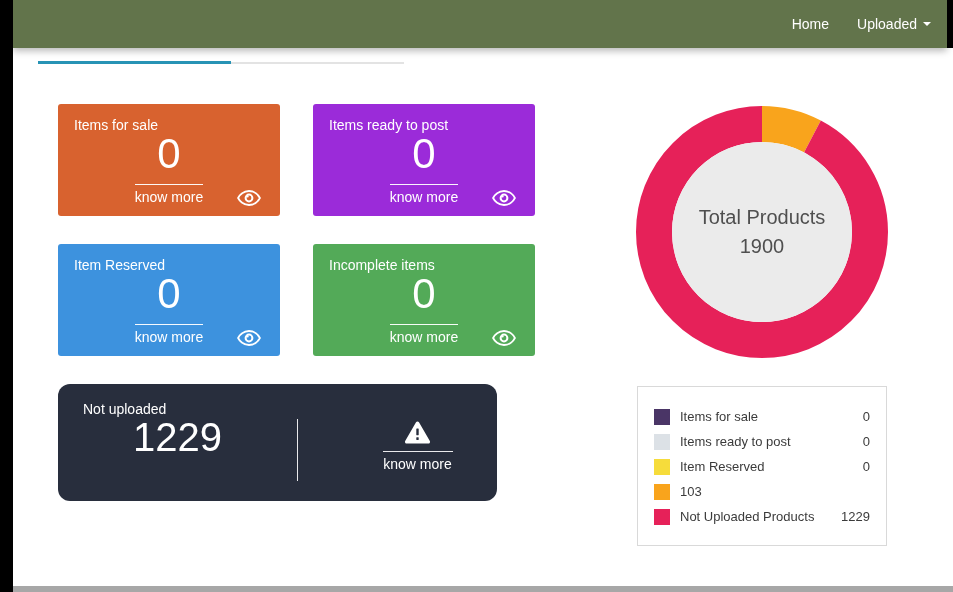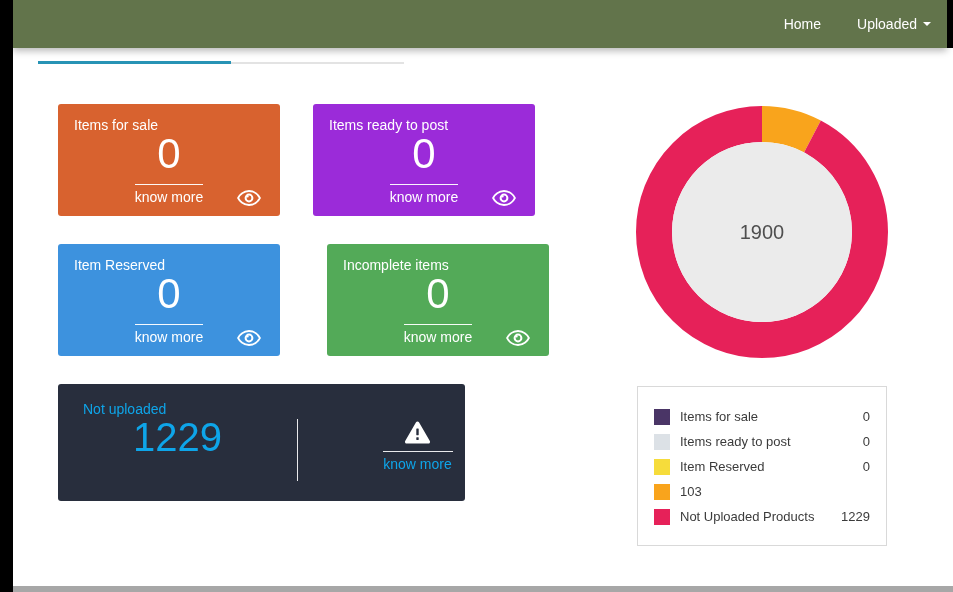--- a/index.html
+++ b/index.html
@@ -8,45 +8,45 @@
   .screen { position:relative; width:953px; height:592px; background:#fff; overflow:hidden; }
 
   
   .strip-left  { position:absolute; left:0; top:0; width:13px; height:592px; background:#000; z-index:50; }
   .strip-right { position:absolute; left:947px; top:0; width:6px; height:48px; background:#000; z-index:60; }
 
   
   .navbar { position:absolute; left:13px; top:0; width:934px; height:48px; background:#62744B;
             box-shadow:0 3px 7px rgba(0,0,0,0.28); display:flex; align-items:center;
             justify-content:flex-end; padding-right:16px; z-index:40; }
-  .nav-link { color:#fff; font-size:14px; margin-left:36px; cursor:pointer; display:flex; align-items:center; }
+  .nav-link { color:#fff; font-size:14px; margin-left:28px; cursor:pointer; display:flex; align-items:center; }
   .caret { display:inline-block; width:0; height:0; margin-left:6px;
            border-left:4px solid transparent; border-right:4px solid transparent; border-top:4px solid #fff; }
 
   
   .tab-active   { position:absolute; left:38px;  top:61px; width:193px; height:3px; background:#2793B5; cursor:pointer; }
   .tab-inactive { position:absolute; left:231px; top:62px; width:173px; height:2px; background:#E3E3E3; cursor:pointer; }
 
   
   .card { position:absolute; width:222px; height:112px; border-radius:3px; color:#fff; }
   .card .title { position:absolute; top:13px; left:16px; font-size:14px; }
   .card .value { position:absolute; top:26px; left:0; width:100%; text-align:center;
                  font-size:42px; font-weight:300; line-height:1.15; }
   .card .rule  { position:absolute; top:80px; left:50%; transform:translateX(-50%);
                  width:68px; border-top:1px solid rgba(255,255,255,0.95); }
   .card .more  { position:absolute; top:85px; left:0; width:100%; text-align:center; font-size:14px; cursor:pointer; }
   .card .eye   { position:absolute; right:18px; bottom:9px; cursor:pointer; line-height:0; }
   .card-0 { left:58px;  top:104px; }
   .card-1 { left:313px; top:104px; }
   .card-2 { left:58px;  top:244px; }
-  .card-3 { left:313px; top:244px;margin-left:14px; }
-
-  
-  .dark-card { position:absolute; left:58px; top:384px; width:407px; height:117px;
-               border-radius:3px; color:#0ea5e9; }
+  .card-3 { left:313px; top:244px; }
+
+  
+  .dark-card { position:absolute; left:58px; top:384px; width:439px; height:117px;
+               border-radius:12px; color:#ffffff; }
   .dark-card .title { position:absolute; top:17px; left:25px; font-size:14px; }
   .dark-card .big   { position:absolute; top:31px; left:0; width:239px; text-align:center;
                       font-size:40px; font-weight:300; }
   .dark-card .vline { position:absolute; left:239px; top:35px; height:62px;
                       border-left:1px solid rgba(255,255,255,0.9); }
   .dark-card .right { position:absolute; left:240px; top:0; width:239px; height:100%;
                       display:flex; flex-direction:column; align-items:center; justify-content:center; padding-top:8px; }
   .dark-card .right .rule { width:70px; border-top:1px solid rgba(255,255,255,0.9); margin:7px 0 4px 0; }
   .dark-card .right .more { font-size:14px; cursor:pointer; }
   .dark-card .warn { line-height:0; }
@@ -161,20 +161,21 @@
 
   <div class="donut-wrap">
     <svg width="252" height="252" viewBox="0 0 252 252">
       <g id="arcs">
           <circle cx="126" cy="126" r="108" fill="none" stroke="#F9A41C" stroke-width="36" pathLength="100" stroke-dasharray="7.7327327327327335 92.26726726726727" stroke-dashoffset="0" transform="rotate(-90 126 126)"></circle>
           <circle cx="126" cy="126" r="108" fill="none" stroke="#E62159" stroke-width="36" pathLength="100" stroke-dasharray="92.26726726726727 7.732732732732728" stroke-dashoffset="-7.7327327327327335" transform="rotate(-90 126 126)"></circle>
         </g>
       <circle cx="126" cy="126" r="90" fill="#EBEBEB"></circle>
     </svg>
     <div class="donut-center">
+      <div>Total Products</div>
       <div>1900</div>
     </div>
   </div>
 
   <div class="legend">
     <div class="legend-row">
       <span class="swatch" style="background-color: rgb(74, 53, 102);"></span>
       <span class="legend-label">Items for sale</span>
       <span class="legend-value">0</span>
     </div>

